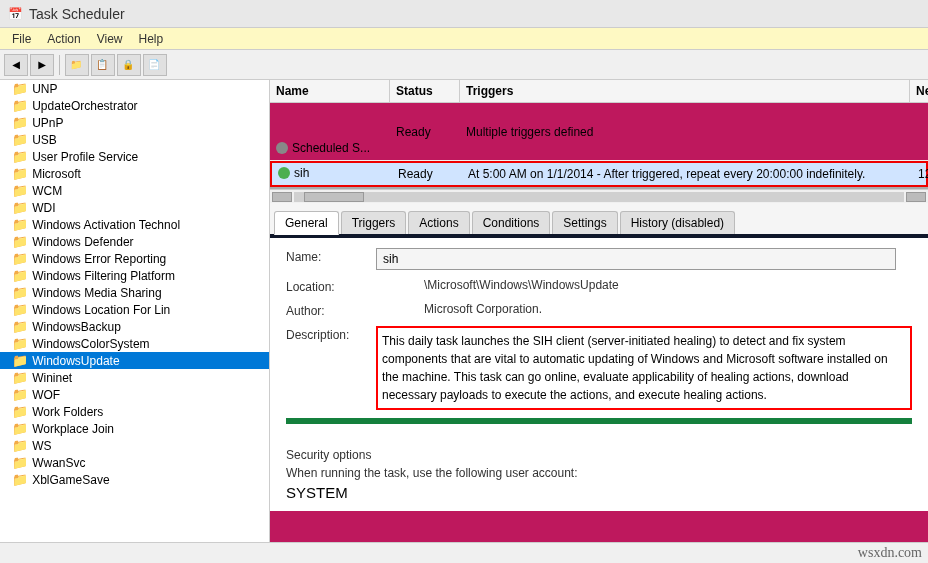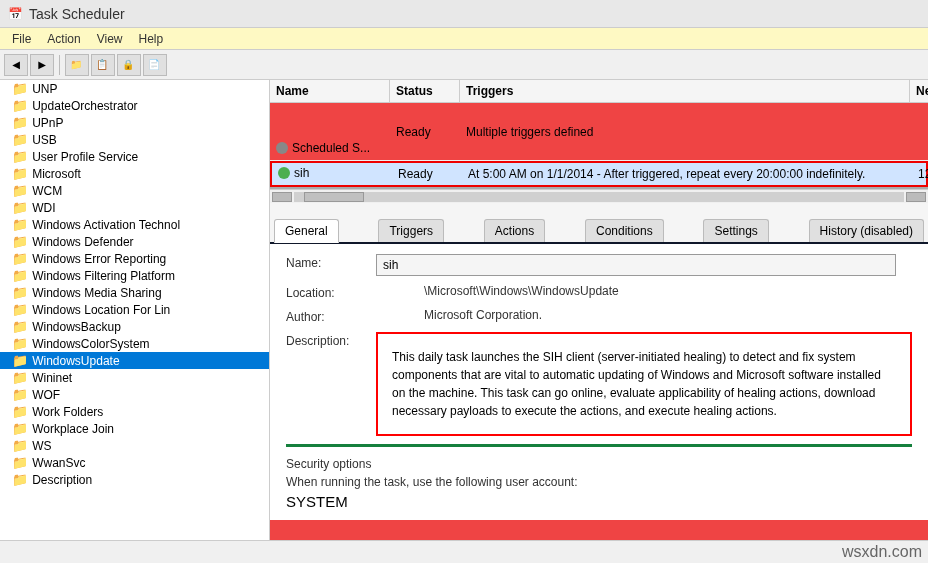--- a/index.html
+++ b/index.html
@@ -85,21 +85,21 @@
       margin-right: 4px;
       font-size: 13px;
     }
     .tree-item-label { font-size: 12px; }
 
     
     .content-area {
       flex: 1;
       display: flex;
       flex-direction: column;
-      background: #ef4444;
+      background: #be185d;
       overflow: hidden;
     }
 
     
     .task-list {
       border-bottom: 2px solid #aaa;
       flex-shrink: 0;
     }
     .task-list-header {
       display: flex;
@@ -150,24 +150,23 @@
     .bottom-panel {
       flex: 1;
       overflow-y: auto;
       overflow-x: hidden;
     }
 
     
     .tabs-bar {
       display: flex;
       background: #f5f5f5;
-      border-bottom: 2px solid #0f172a;
-      padding: 16px 4px 0;
+      border-bottom: 4px solid #0f172a;
+      padding: 8px 4px 0;
       gap: 2px;
-      justify-content: space-between;
     }
     .tab {
       padding: 4px 10px;
       border: 1px solid #bbb;
       border-bottom: none;
       background: #e0e0e0;
       cursor: pointer;
       font-size: 12px;
       border-radius: 3px 3px 0 0;
     }
@@ -206,31 +205,31 @@
       flex: 1;
       border: 1px solid #999;
       padding: 2px 6px;
       font-size: 12px;
       background: #f5f5f5;
       height: 22px;
     }
     .prop-desc-box {
       flex: 1;
       border: 2px solid #ff0000;
-      padding: 14px;
+      padding: 4px;
       font-size: 12px;
       line-height: 1.5;
       background: #fff;
       min-height: 80px;
     }
 
     .security-section {
       margin-top: 8px;
-      padding-top: 10px;
-      border-top: 3px solid #15803d;
+      padding-top: 24px;
+      border-top: 6px solid #15803d;
     }
     .security-label {
       font-size: 12px;
       color: #333;
       margin-bottom: 4px;
     }
     .security-value {
       font-size: 15px;
       font-weight: 400;
     }
@@ -240,25 +239,26 @@
     .sidebar::-webkit-scrollbar-track { background: #f0f0f0; }
     .sidebar::-webkit-scrollbar-thumb { background: #c0c0c0; border: 2px solid #f0f0f0; }
 
     
     .status-bar {
       position: absolute;
       bottom: 0;
       right: 0;
       background: #f0f0f0;
       border-top: 1px solid #ccc;
-      font-size: 16px;
+      font-size: 14px;
       color: #666;
       padding: 2px 6px;
       width: 100%;
       text-align: right;
+      font-family: Liberation Serif, serif;
     }
 
     .selected-highlight {
       background: #d0e4ff;
       border: 2px solid #e00;
     }
   </style>
 </head>
 <body>
 
@@ -374,21 +374,21 @@
       <div class="tree-item">
         <span class="folder-icon">📁</span>
         <span class="tree-item-label">WS</span>
       </div>
       <div class="tree-item">
         <span class="folder-icon">📁</span>
         <span class="tree-item-label">WwanSvc</span>
       </div>
       <div class="tree-item">
         <span class="folder-icon">📁</span>
-        <span class="tree-item-label">Description</span>
+        <span class="tree-item-label">XblGameSave</span>
       </div>
     </div>
 
   <div class="content-area">
 
     <div class="task-list">
       <div class="task-list-header">
         <div class="col col-name">Name</div>
         <div class="col col-status">Status</div>
         <div class="col col-triggers">Triggers</div>

